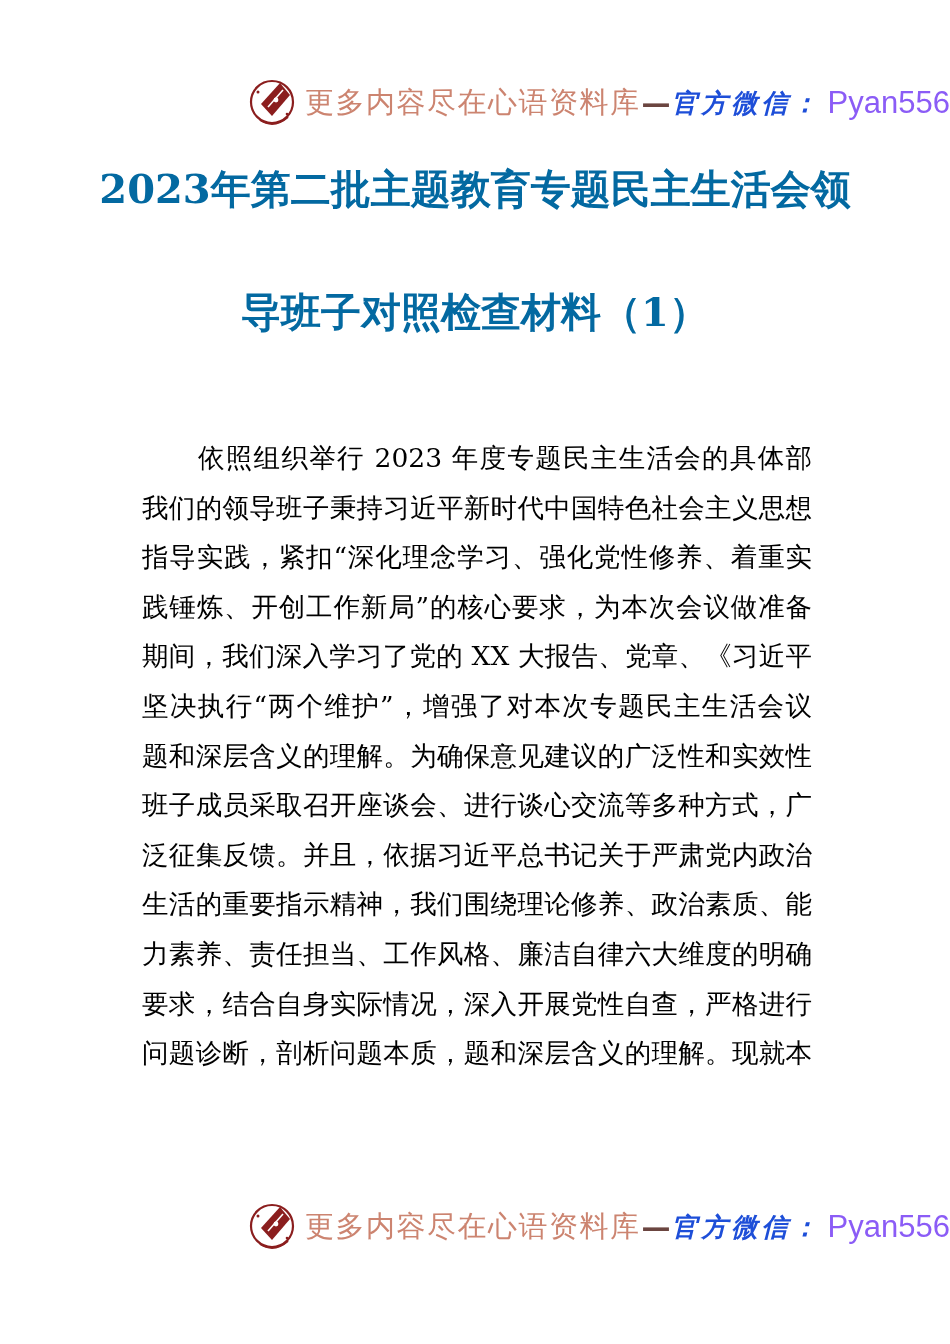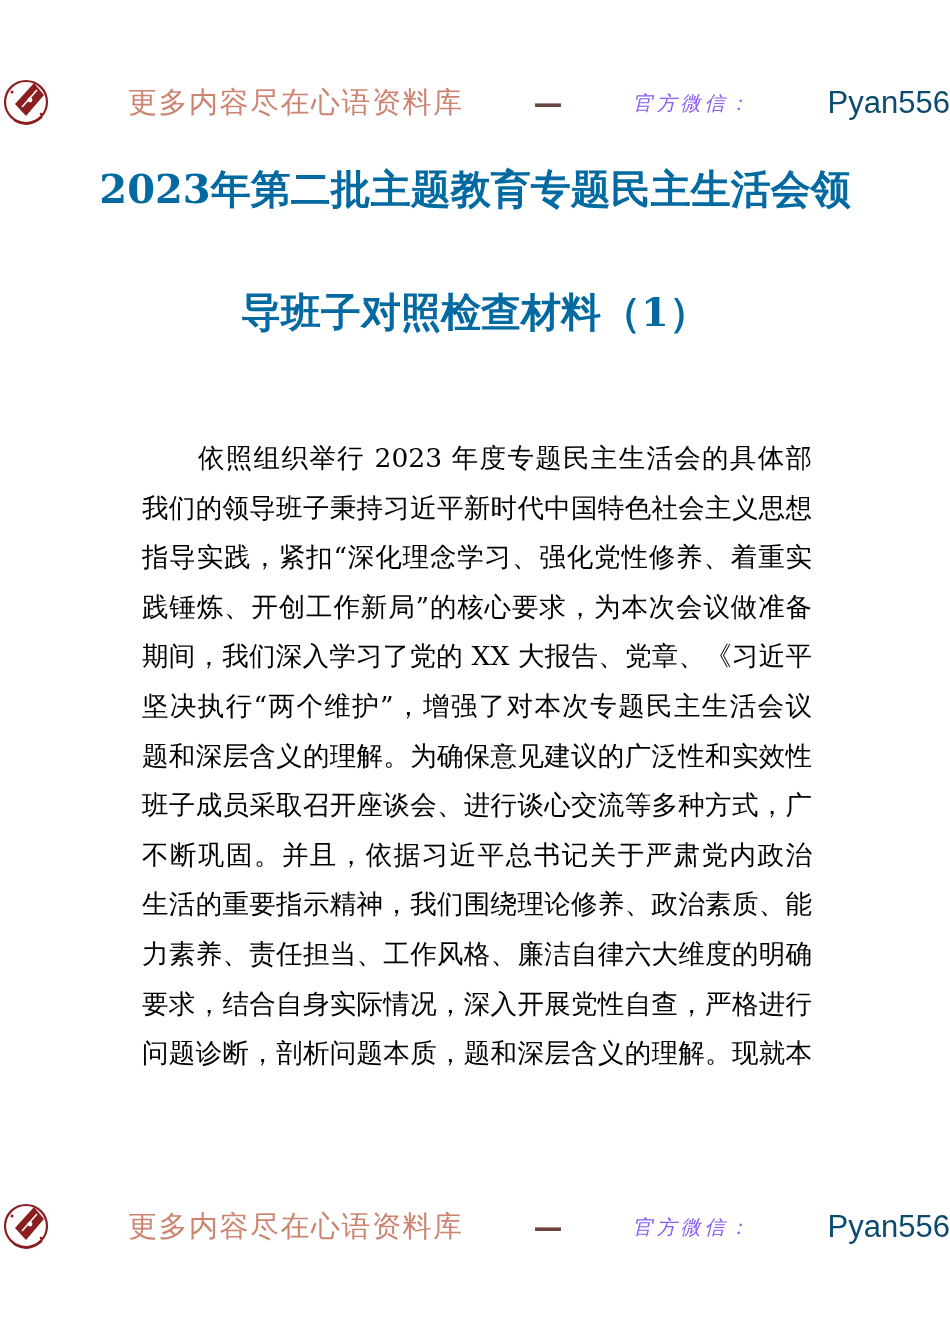--- a/index.html
+++ b/index.html
@@ -8,40 +8,40 @@
   .page {
     position:relative;
     width:950px; height:1344px;
     background:#ffffff;
     overflow:hidden;
   }
 
   
   .brand-bar {
     position:absolute; left:0; width:950px;
-    display:flex; align-items:center; justify-content:space-between;
+    display:flex; align-items:center; justify-content:flex-end;
   }
   .brand-bar.header { top:74px; }
   .brand-bar.footer { top:1198px; }
   .logo-wrap { width:52px; height:58px; margin-right:7px; flex:0 0 auto; }
   .logo-wrap svg { width:52px; height:58px; display:block; }
   .promo-text {
     color:#cc8470; font-size:29px; letter-spacing:1.5px;
     font-family:"DejaVu Serif", serif; white-space:nowrap;
   }
   .dash-sep {
     color:#6b4540; font-size:29px; font-weight:bold;
     margin:0 1px; white-space:nowrap;
   }
   .wechat-label {
-    color:#8b5cf6; font-size:20px; font-style:italic; letter-spacing:4px;
-    font-family:"DejaVu Serif", serif; white-space:nowrap;
+    color:#1d4ed8; font-size:26px; font-style:italic; letter-spacing:4px;
+    font-family:"DejaVu Serif", serif; white-space:nowrap;font-weight:bold;
   }
   .wechat-account {
-    color:#0c4a6e; font-size:31px; margin-left:6px; white-space:nowrap;
+    color:#8b5cf6; font-size:31px; margin-left:6px; white-space:nowrap;
     font-family:"Liberation Sans", sans-serif;
   }
 
   
   .doc-title {
     position:absolute; top:163px; left:70px; width:810px;
     text-align:center; color:#0369a1; font-weight:700;
     font-family:"DejaVu Serif", serif;
   }
   .title-line { display:block; font-size:40px; line-height:52px; }
@@ -89,21 +89,21 @@
 
   <div class="doc-body">
     <div class="body-line indent">依照组织举行 2023 年度专题民主生活会的具体部署，</div>
     <div class="body-line">我们的领导班子秉持习近平新时代中国特色社会主义思想</div>
     <div class="body-line">指导实践，紧扣“深化理念学习、强化党性修养、着重实</div>
     <div class="body-line">践锤炼、开创工作新局”的核心要求，为本次会议做准备</div>
     <div class="body-line">期间，我们深入学习了党的 XX 大报告、党章、《习近平著</div>
     <div class="body-line">坚决执行“两个维护”，增强了对本次专题民主生活会议</div>
     <div class="body-line">题和深层含义的理解。为确保意见建议的广泛性和实效性</div>
     <div class="body-line">班子成员采取召开座谈会、进行谈心交流等多种方式，广</div>
-    <div class="body-line">不断巩固。并且，依据习近平总书记关于严肃党内政治</div>
+    <div class="body-line">泛征集反馈。并且，依据习近平总书记关于严肃党内政治</div>
     <div class="body-line">生活的重要指示精神，我们围绕理论修养、政治素质、能</div>
     <div class="body-line">力素养、责任担当、工作风格、廉洁自律六大维度的明确</div>
     <div class="body-line">要求，结合自身实际情况，深入开展党性自查，严格进行</div>
     <div class="body-line">问题诊断，剖析问题本质，题和深层含义的理解。现就本</div>
   </div>
 
   <div class="brand-bar footer">
     <span class="logo-wrap">
       <svg viewBox="0 0 52 58" xmlns="http://www.w3.org/2000/svg">
         <circle cx="26" cy="28" r="21" fill="none" stroke="#8b1e1e" stroke-width="2.2"></circle>

